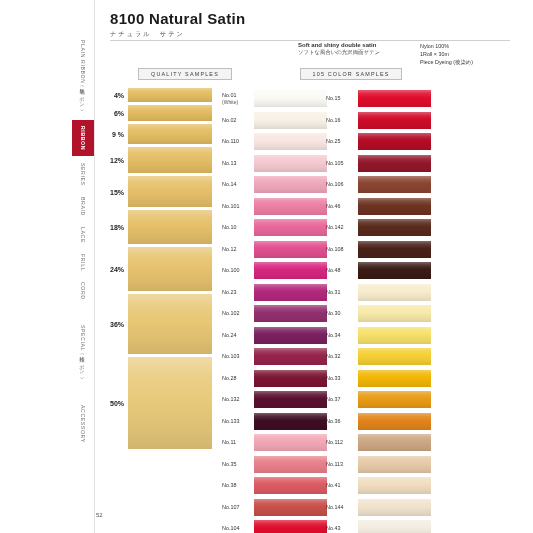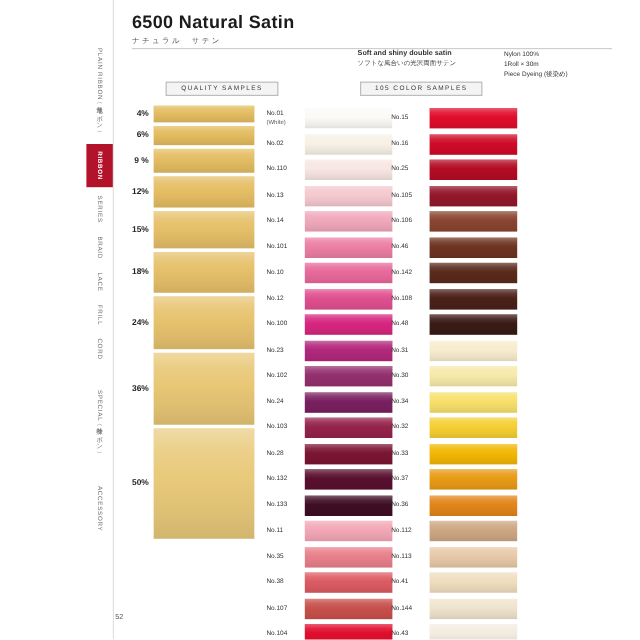--- a/index.html
+++ b/index.html
@@ -114,21 +114,21 @@
     <div class="tab" style="top:158px;height:32px;">SERIES</div>
     <div class="tab" style="top:192px;height:28px;">BRAID</div>
     <div class="tab" style="top:222px;height:26px;">LACE</div>
     <div class="tab" style="top:250px;height:26px;">FRILL</div>
     <div class="tab" style="top:278px;height:26px;">CORD</div>
     <div class="tab" style="top:306px;height:86px;">SPECIAL（特殊リボン）</div>
     <div class="tab" style="top:394px;height:60px;">ACCESSORY</div>
   </div>
 
   <div class="header">
-    <div class="title">6500  Natural Satin</div>
+    <div class="title">8100  Natural Satin</div>
     <div class="subtitle">ナチュラル　サテン</div>
   </div>
   <div class="hdr-rule"></div>
 
   <div class="desc">
     <div class="l1">Soft and shiny double satin</div>
     <div class="l2">ソフトな風合いの光沢両面サテン</div>
   </div>
 
   <div class="specs">

